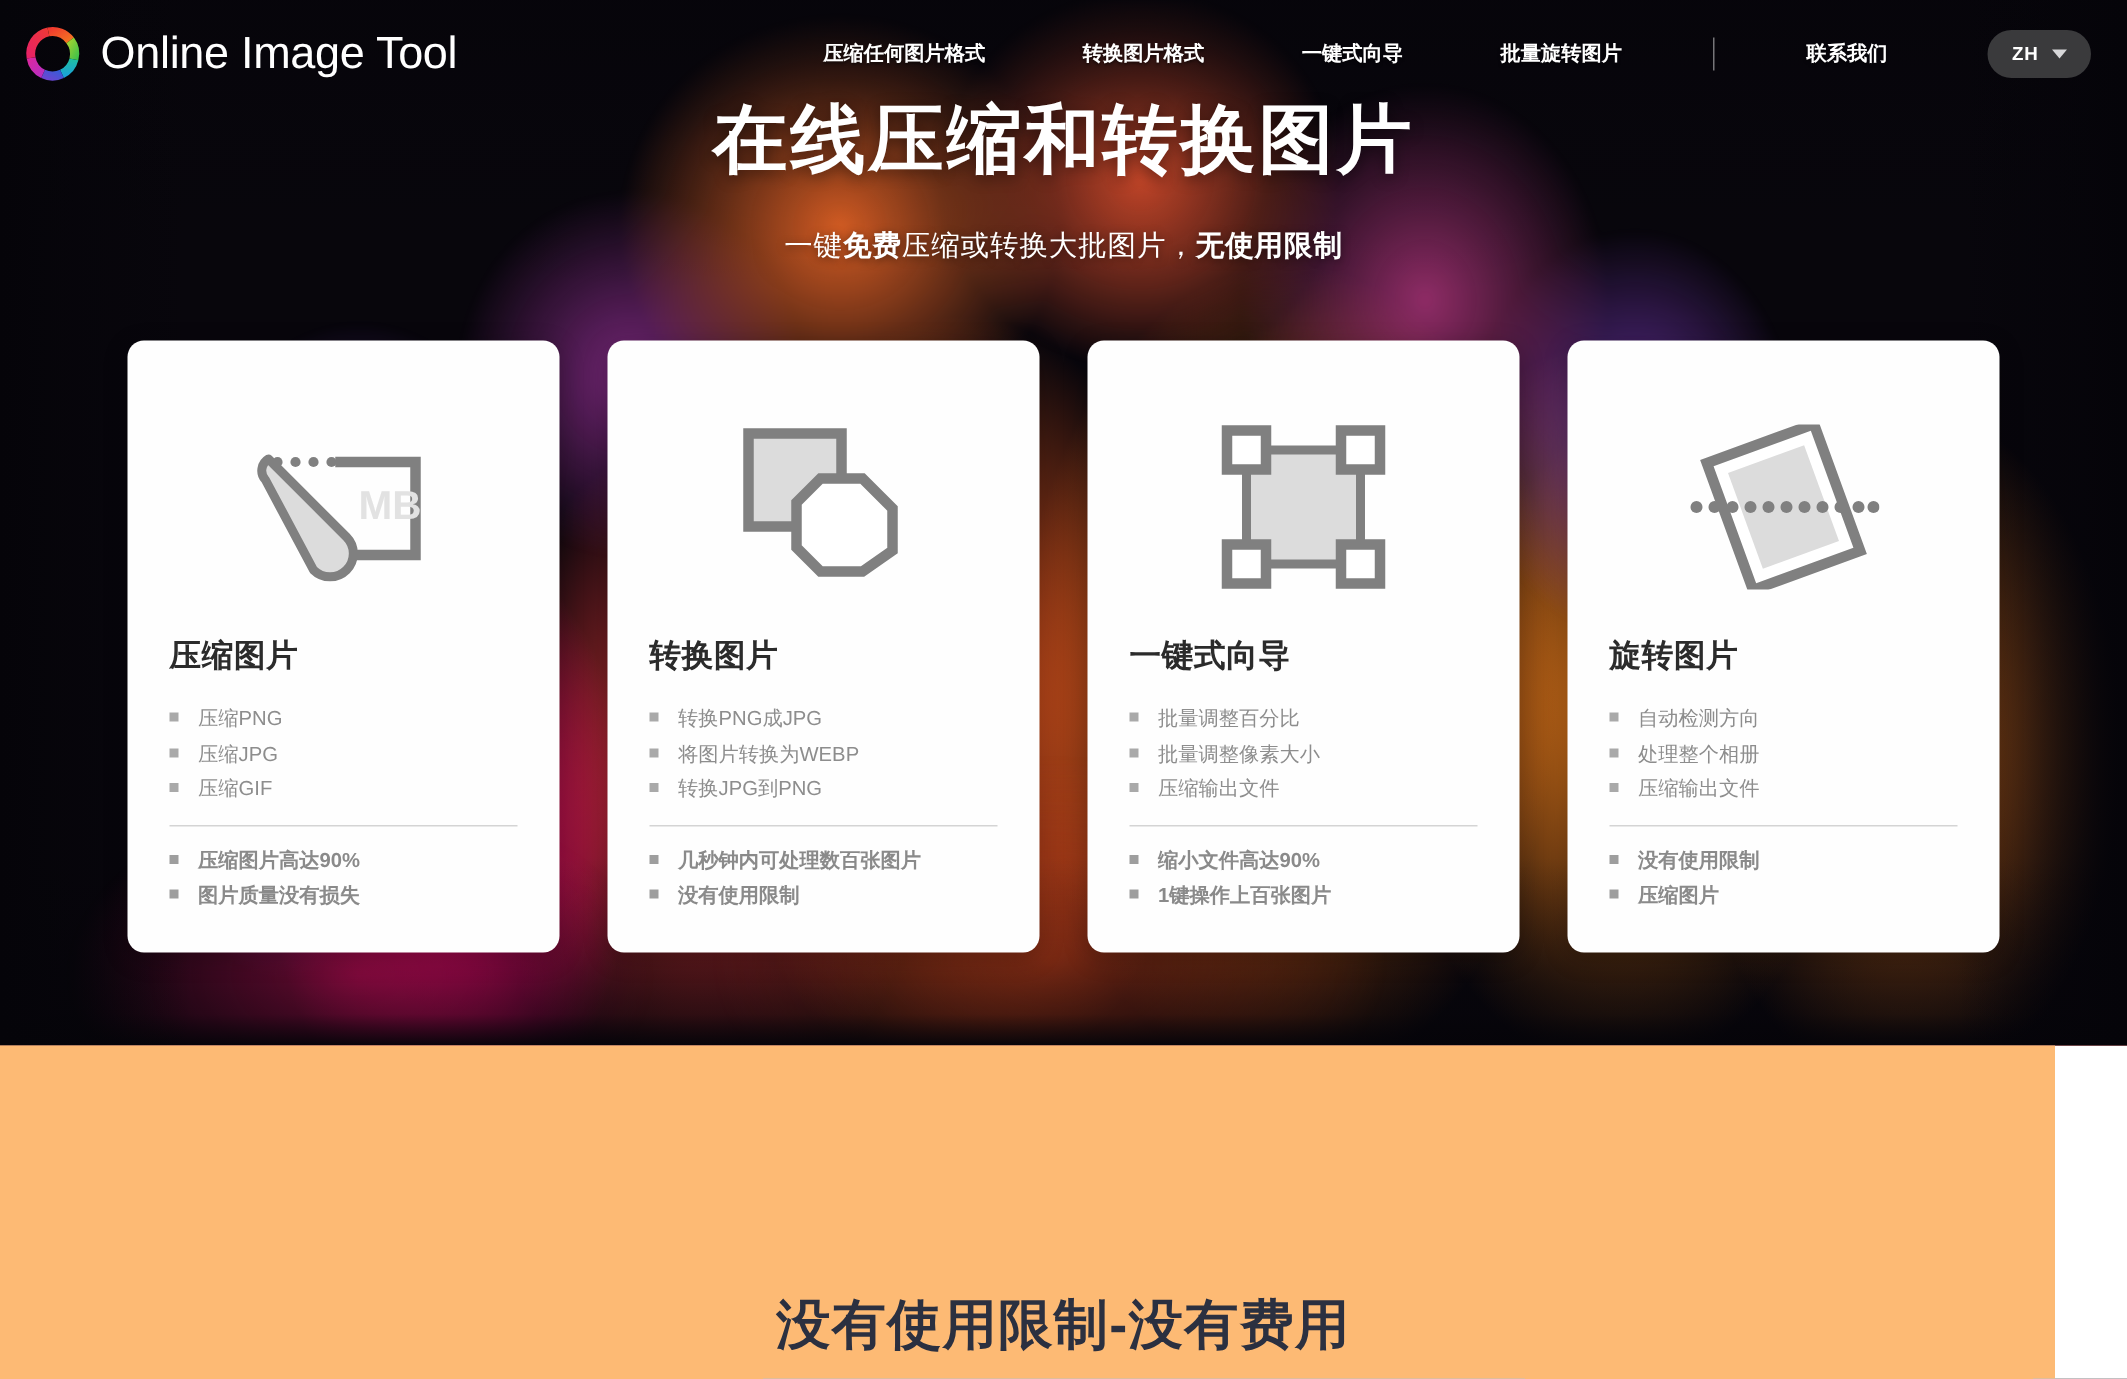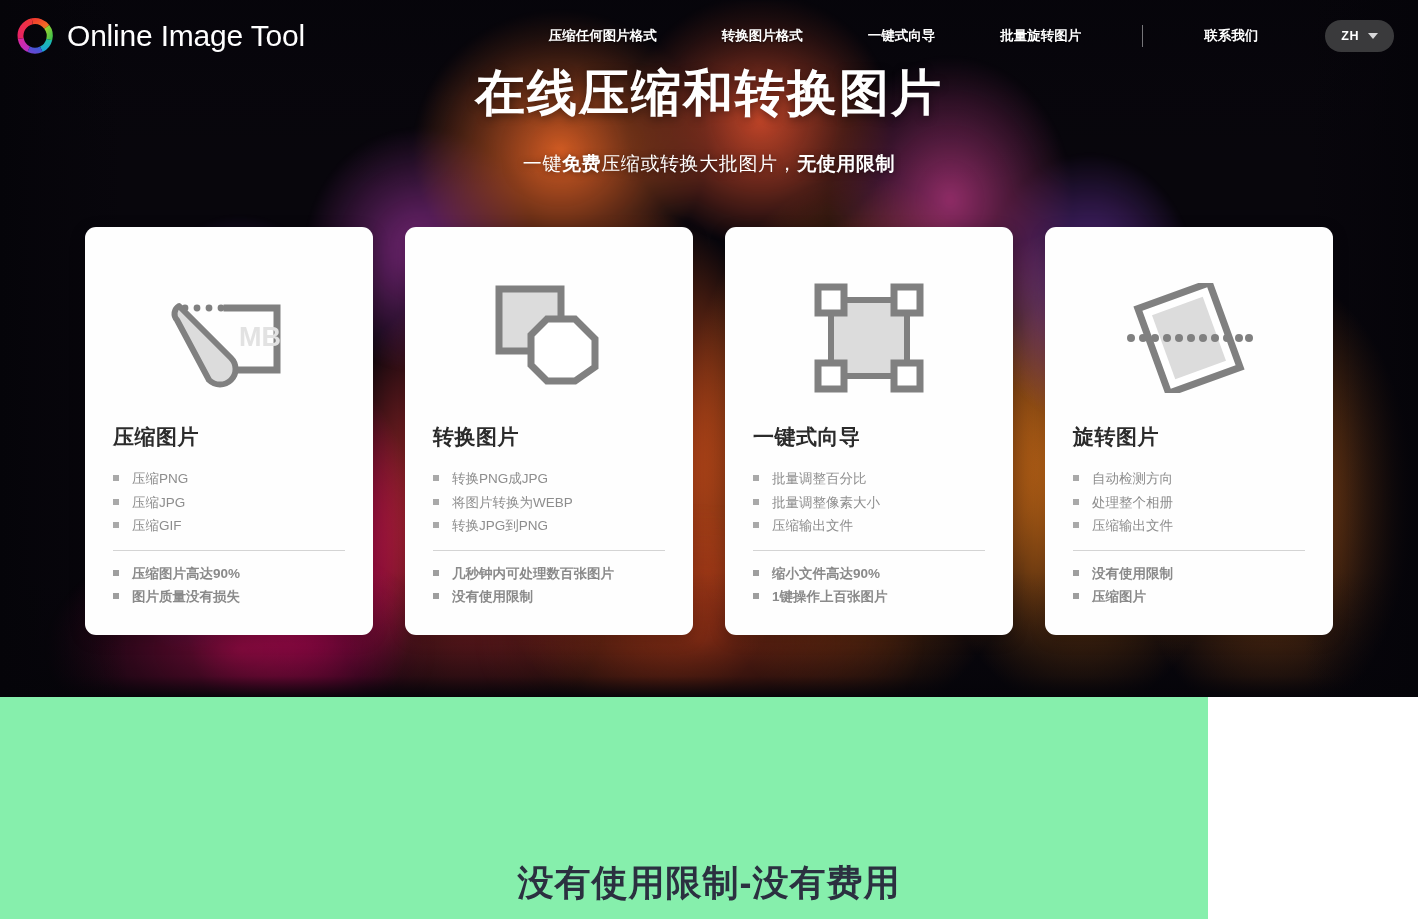--- a/index.html
+++ b/index.html
@@ -186,22 +186,22 @@
     background: #d4d4d4;
     margin: 12px 0 11px 0;
   }
   .feat-list.strong li { font-weight: 700; color: #8a8a8a; }
   .feat-list.strong li .bullet { background: #9e9e9e; }
 
   
   .lower {
     position: absolute;
     top: 697px; left: 0;
-    width: 1208px; height: 222px;
-    background: #86efac;
+    width: 1370px; height: 222px;
+    background: #fdba74;
   }
   .lower-heading {
     position: absolute;
     top: 162px; left: 0; width: 1418px;
     text-align: center;
     font-size: 36px;
     font-weight: 700;
     color: #2b3040;
     letter-spacing: 1px;
   }

